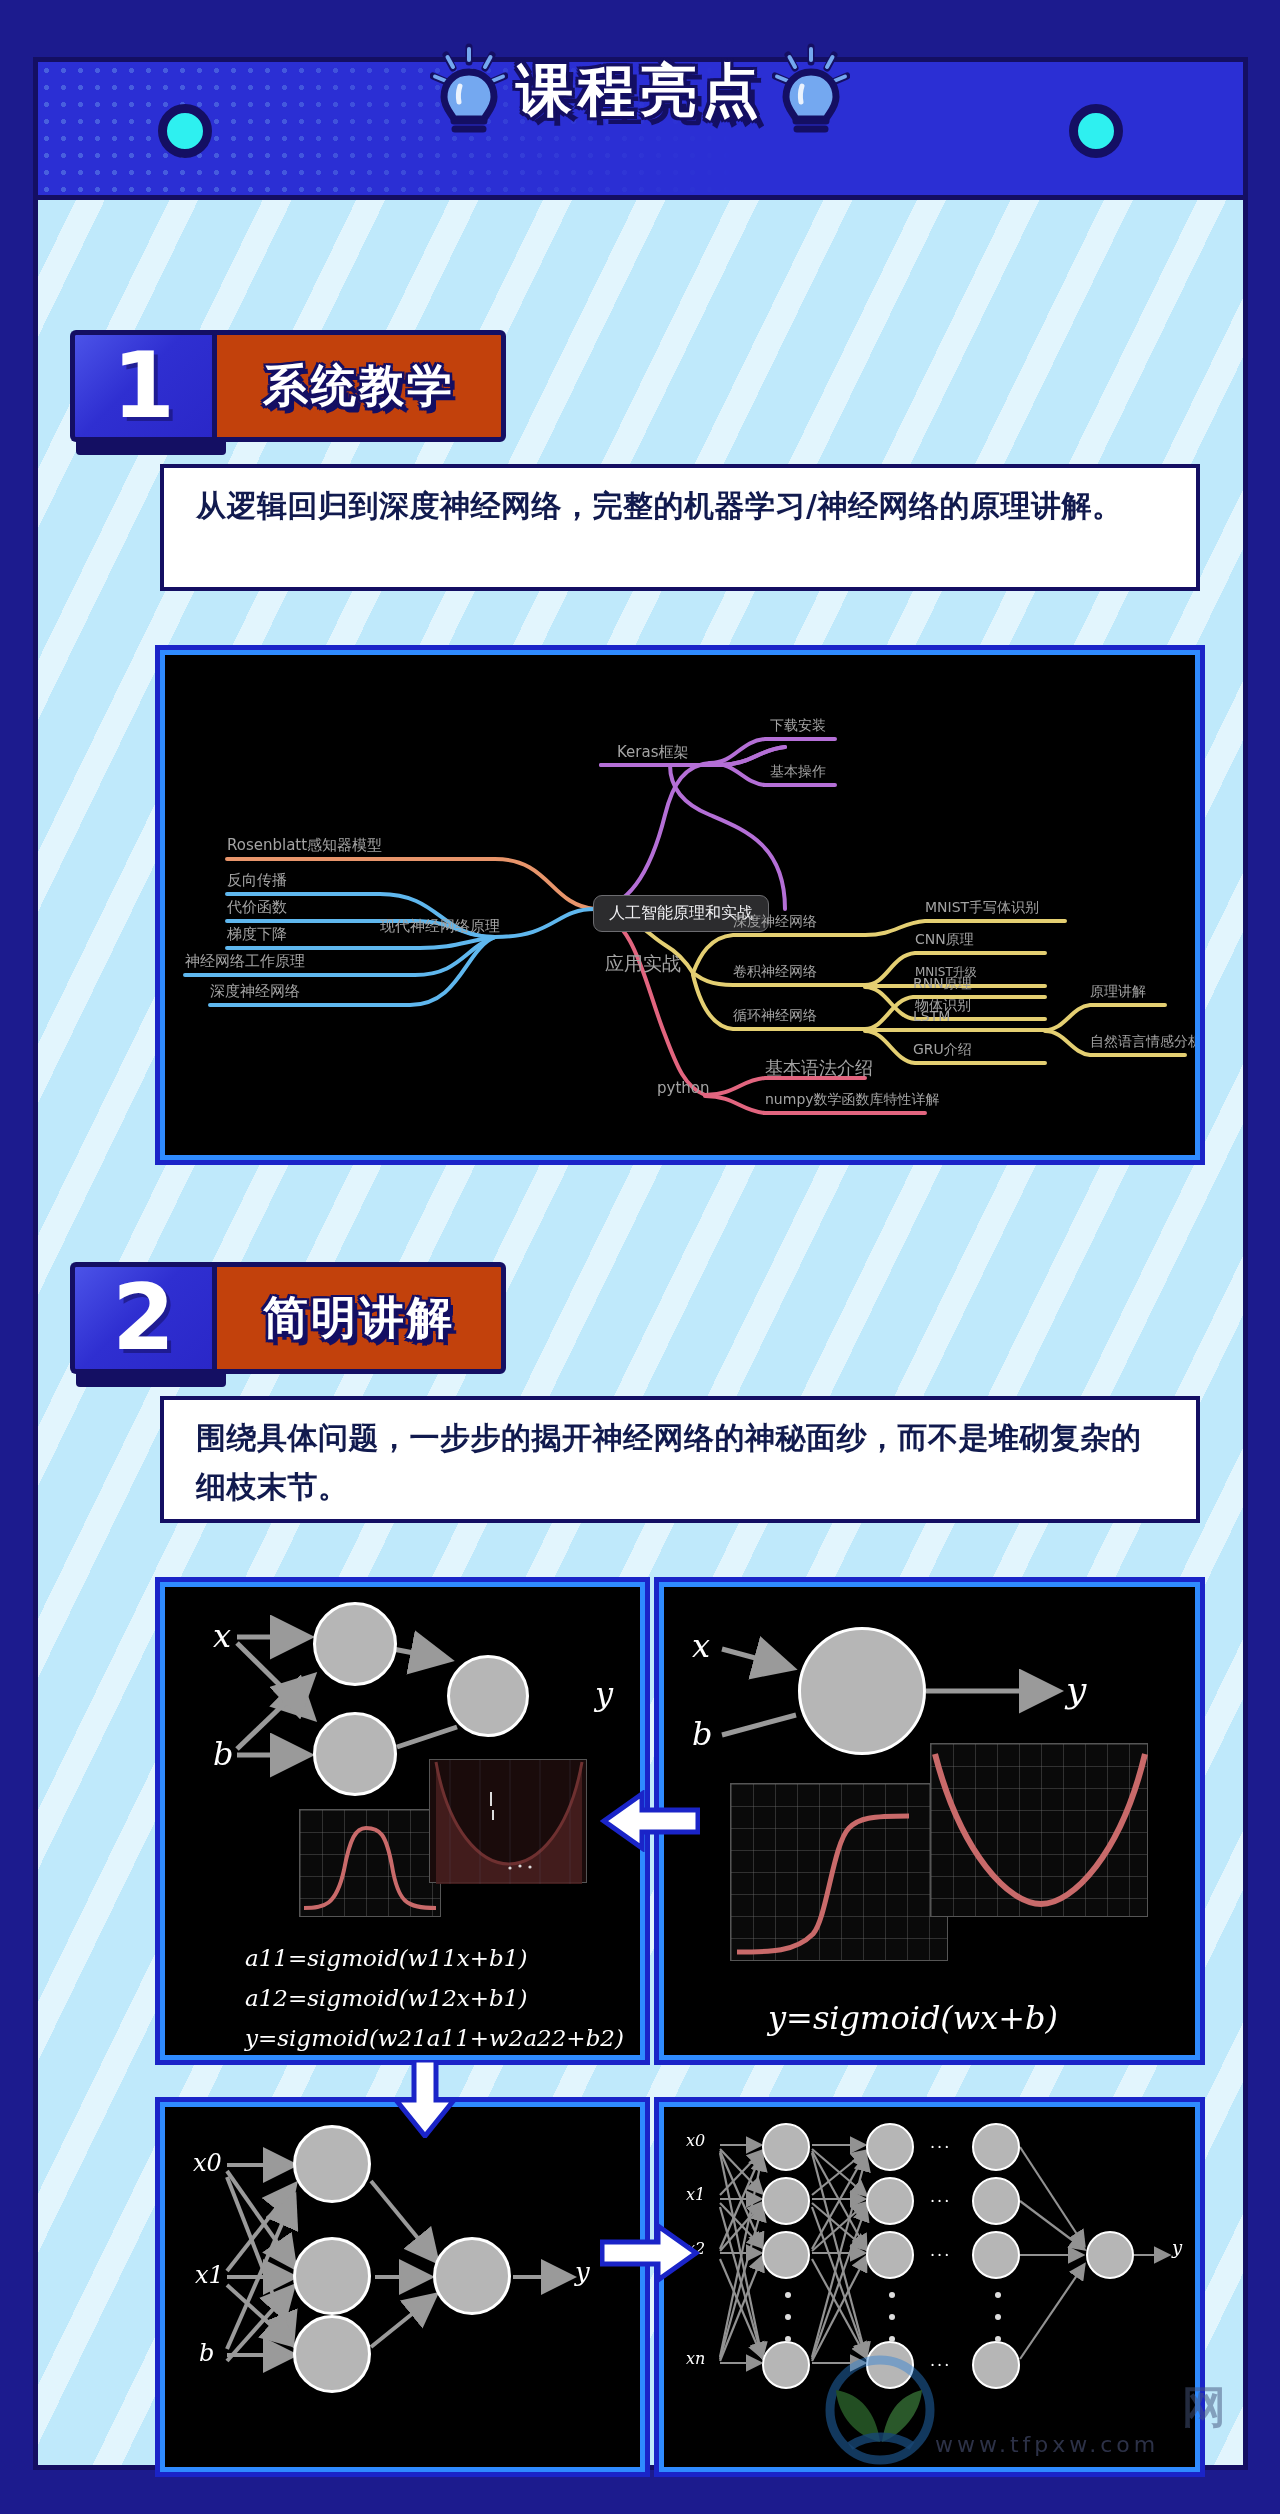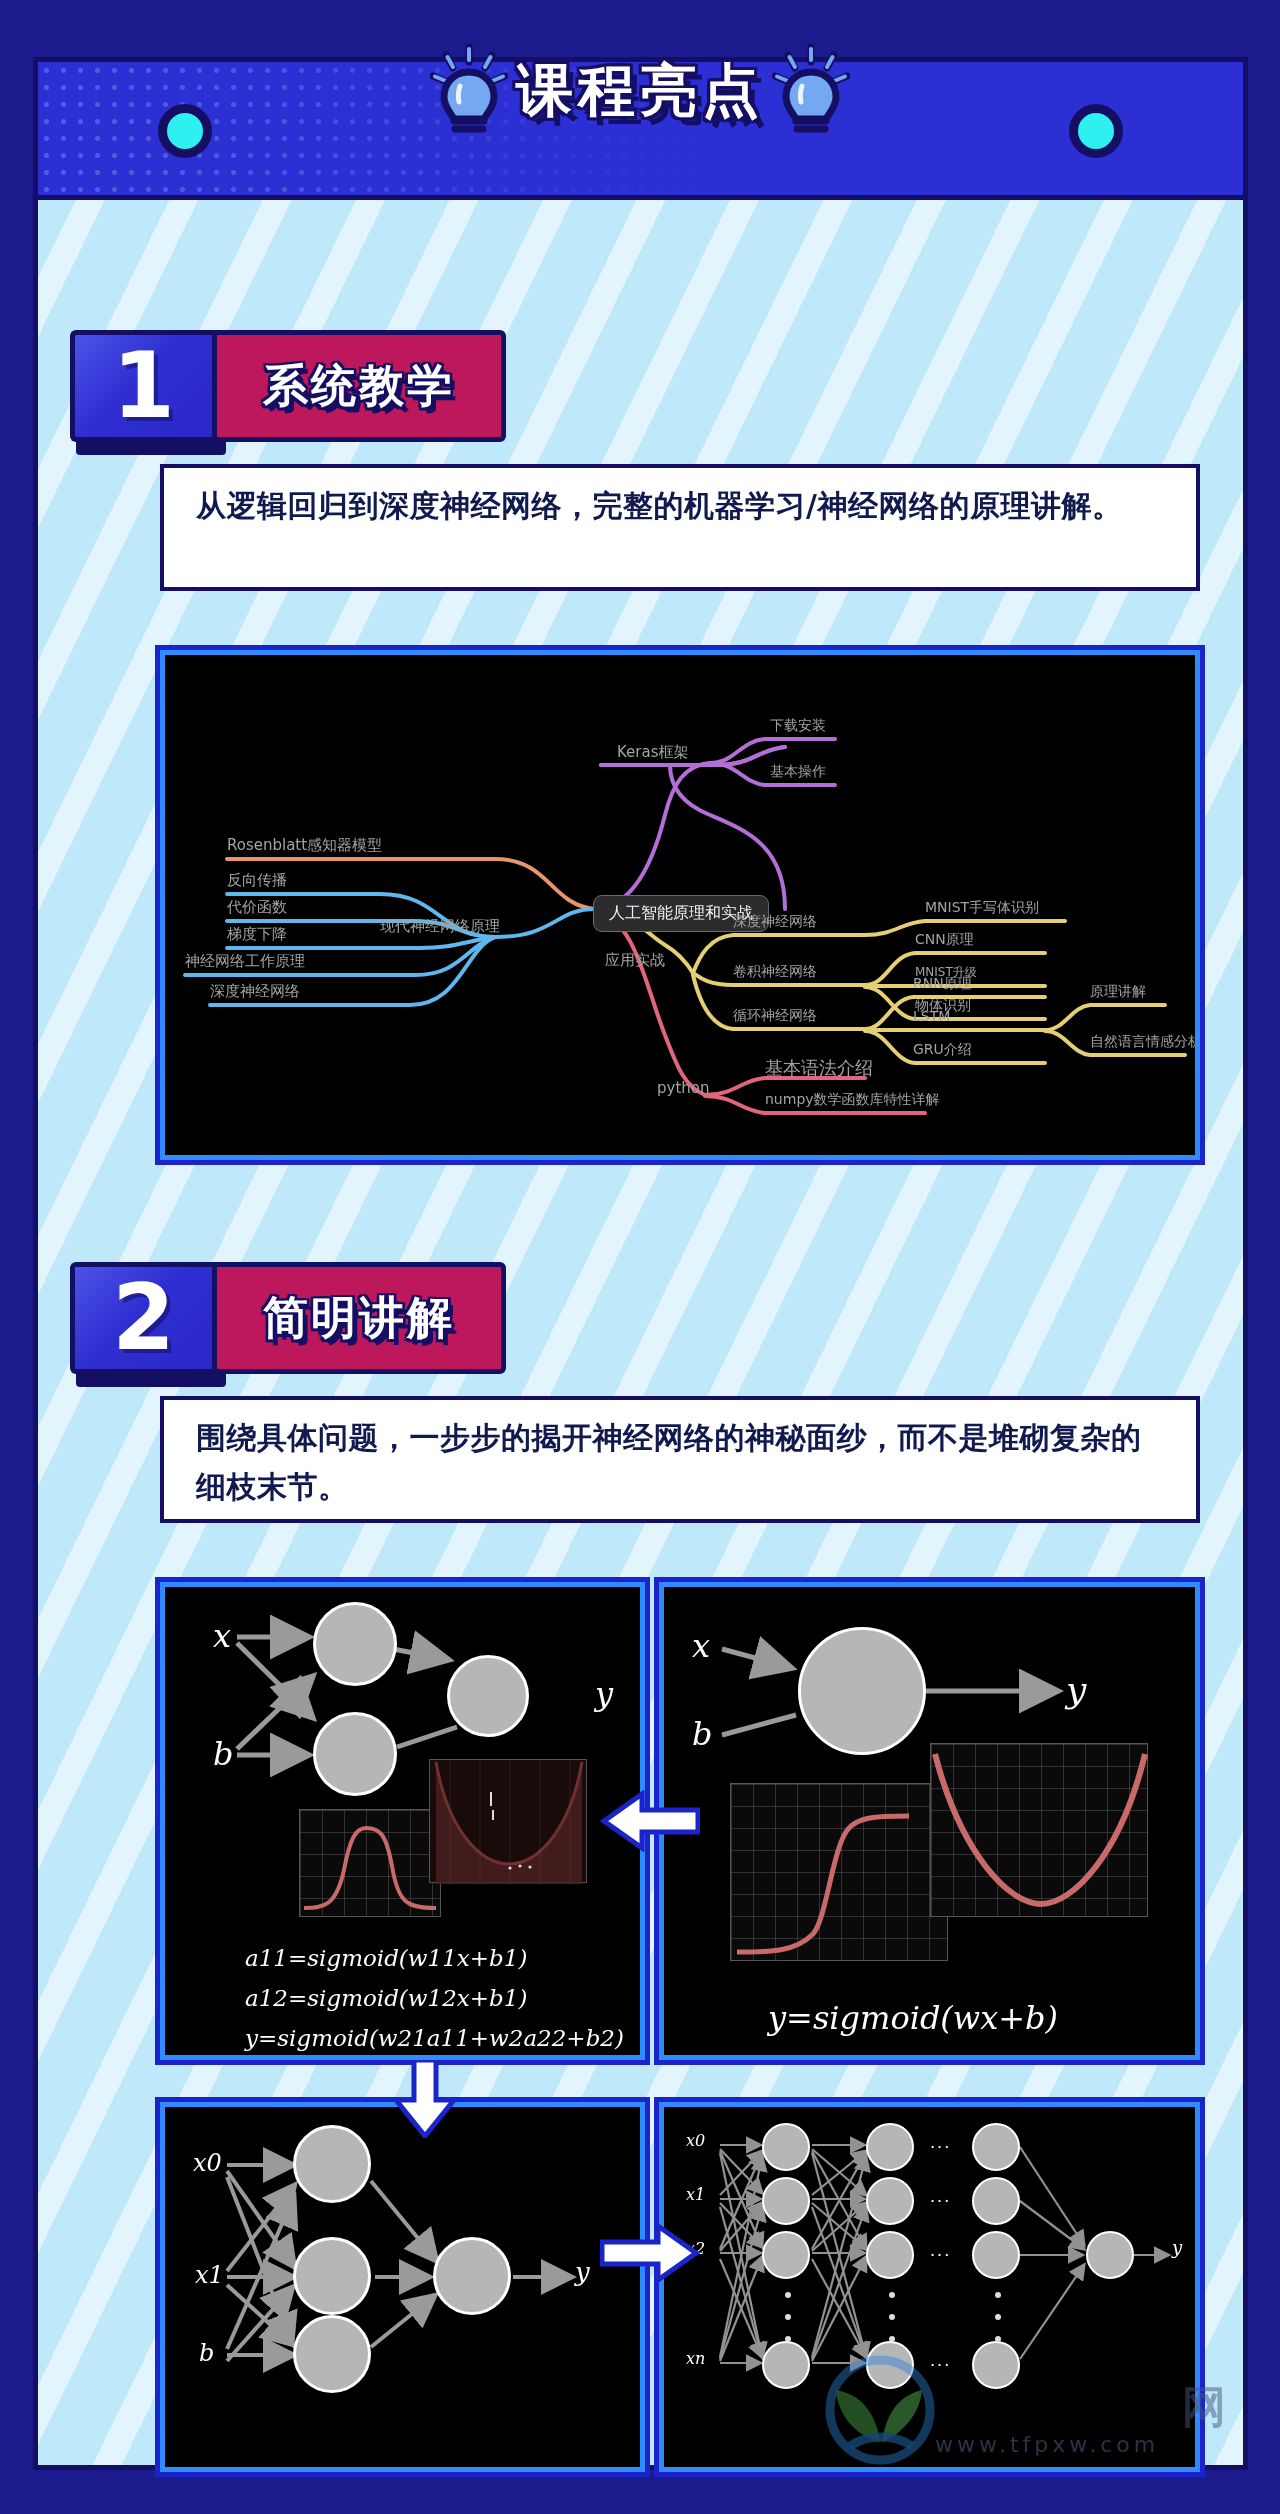--- a/index.html
+++ b/index.html
@@ -107,21 +107,21 @@
     z-index: 2;
   }
   .num-box span {
     font-family: "DejaVu Sans", sans-serif;
     font-size: 90px; font-weight: bold; color: #fff; line-height: 1;
     text-shadow: 4px 4px 0 rgba(20,15,99,.55);
   }
   .label-box {
     position: relative;
     height: 112px;
-    background: #be185d;
+    background: #c2410c;
     border: 5px solid #140f63;
     border-radius: 0 6px 6px 0;
     display: flex; align-items: center; justify-content: center;
     padding: 0 46px;
     z-index: 2;
   }
   .label-box span {
     font-family: "DejaVu Sans", sans-serif;
     font-size: 45px; font-weight: bold; color: #ffffff;
     letter-spacing: 3px;
@@ -354,21 +354,21 @@
     <span class="mm" style="left:62px; top:216px; font-size:15px;">反向传播</span>
     <span class="mm" style="left:62px; top:243px; font-size:15px;">代价函数</span>
     <span class="mm" style="left:62px; top:270px; font-size:15px;">梯度下降</span>
     <span class="mm" style="left:20px; top:297px; font-size:15px;">神经网络工作原理</span>
     <span class="mm" style="left:45px; top:327px; font-size:15px;">深度神经网络</span>
 
     <span class="mm" style="left:452px; top:88px; font-size:15px;">Keras框架</span>
     <span class="mm" style="left:605px; top:62px; font-size:14px;">下载安装</span>
     <span class="mm" style="left:605px; top:108px; font-size:14px;">基本操作</span>
 
-    <span class="mm" style="left:440px; top:296px; font-size:15px;">应用实战</span>
+    <span class="mm" style="left:440px; top:296px; font-size:19px;">应用实战</span>
     <span class="mm" style="left:568px; top:258px; font-size:14px;">深度神经网络</span>
     <span class="mm" style="left:760px; top:244px; font-size:14px;">MNIST手写体识别</span>
     <span class="mm" style="left:568px; top:308px; font-size:14px;">卷积神经网络</span>
     <span class="mm" style="left:750px; top:276px; font-size:14px;">CNN原理</span>
     <span class="mm" style="left:750px; top:309px; font-size:12px;">MNIST升级</span>
     <span class="mm" style="left:750px; top:342px; font-size:14px;">物体识别</span>
     <span class="mm" style="left:568px; top:352px; font-size:14px;">循环神经网络</span>
     <span class="mm" style="left:748px; top:320px; font-size:14px;">RNN原理</span>
     <span class="mm" style="left:748px; top:353px; font-size:14px;">LSTM</span>
     <span class="mm" style="left:748px; top:386px; font-size:14px;">GRU介绍</span>

